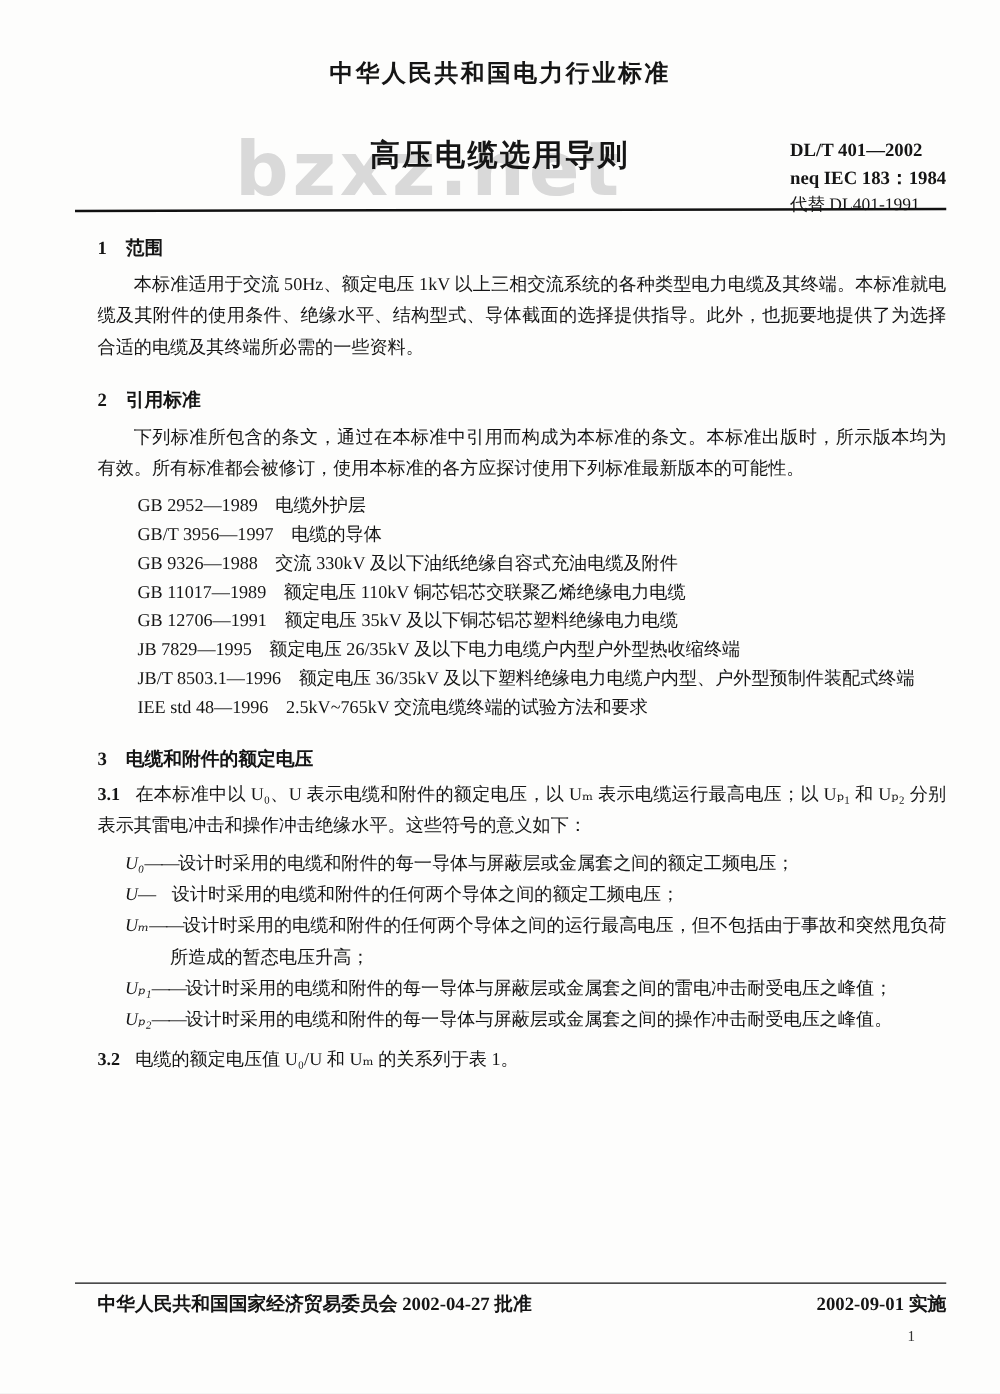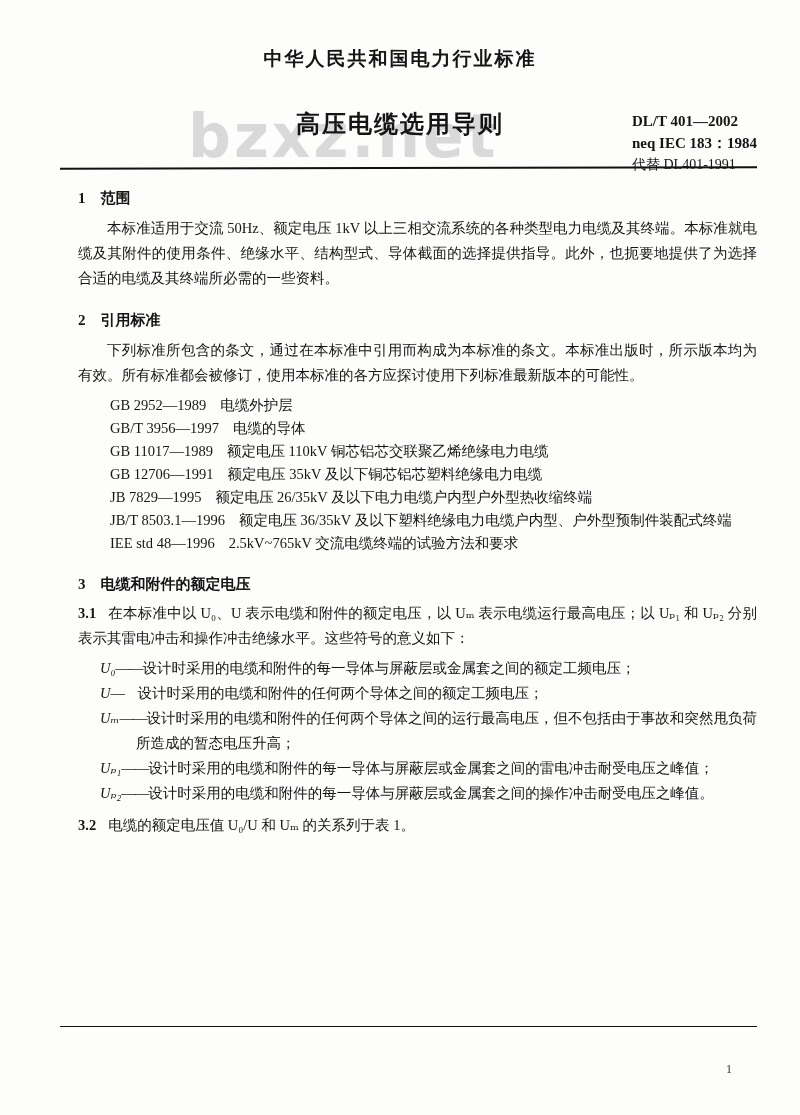--- a/index.html
+++ b/index.html
@@ -98,20 +98,21 @@
 
     <div class="sec-head">1　范围</div>
     <div class="para">本标准适用于交流 50Hz、额定电压 1kV 以上三相交流系统的各种类型电力电缆及其终端。本标准就电缆及其附件的使用条件、绝缘水平、结构型式、导体截面的选择提供指导。此外，也扼要地提供了为选择合适的电缆及其终端所必需的一些资料。</div>
 
     <div class="sec-head">2　引用标准</div>
     <div class="para">下列标准所包含的条文，通过在本标准中引用而构成为本标准的条文。本标准出版时，所示版本均为有效。所有标准都会被修订，使用本标准的各方应探讨使用下列标准最新版本的可能性。</div>
 
     <div class="refs">
       <div class="ref"><span class="ref-code">GB 2952—1989</span><span class="ref-title">电缆外护层</span></div>
       <div class="ref"><span class="ref-code">GB/T 3956—1997</span><span class="ref-title">电缆的导体</span></div>
+      <div class="ref"><span class="ref-code">GB 9326—1988</span><span class="ref-title">交流 330kV 及以下油纸绝缘自容式充油电缆及附件</span></div>
       <div class="ref"><span class="ref-code">GB 11017—1989</span><span class="ref-title">额定电压 110kV 铜芯铝芯交联聚乙烯绝缘电力电缆</span></div>
       <div class="ref"><span class="ref-code">GB 12706—1991</span><span class="ref-title">额定电压 35kV 及以下铜芯铝芯塑料绝缘电力电缆</span></div>
       <div class="ref"><span class="ref-code">JB 7829—1995</span><span class="ref-title">额定电压 26/35kV 及以下电力电缆户内型户外型热收缩终端</span></div>
       <div class="ref"><span class="ref-code">JB/T 8503.1—1996</span><span class="ref-title">额定电压 36/35kV 及以下塑料绝缘电力电缆户内型、户外型预制件装配式终端</span></div>
       <div class="ref"><span class="ref-code">IEE std 48—1996</span><span class="ref-title">2.5kV~765kV 交流电缆终端的试验方法和要求</span></div>
     </div>
 
     <div class="sec-head">3　电缆和附件的额定电压</div>
 
     <div class="clause">
@@ -126,15 +127,19 @@
       <div class="def"><span class="def-term">Uₚ₂</span><span class="def-dash">——</span><span>设计时采用的电缆和附件的每一导体与屏蔽层或金属套之间的操作冲击耐受电压之峰值。</span></div>
     </div>
 
     <div class="clause">
       <span class="clause-label">3.2</span><span>电缆的额定电压值 U₀/U 和 Uₘ 的关系列于表 1。</span>
     </div>
 
   </div>
 
   <div class="rule-bottom"></div>
+  <div class="footer-row">
+    <span>中华人民共和国国家经济贸易委员会 2002-04-27 批准</span>
+    <span>2002-09-01 实施</span>
+  </div>
   <div class="page-num">1</div>
 
 </div>
 
 </body></html>

